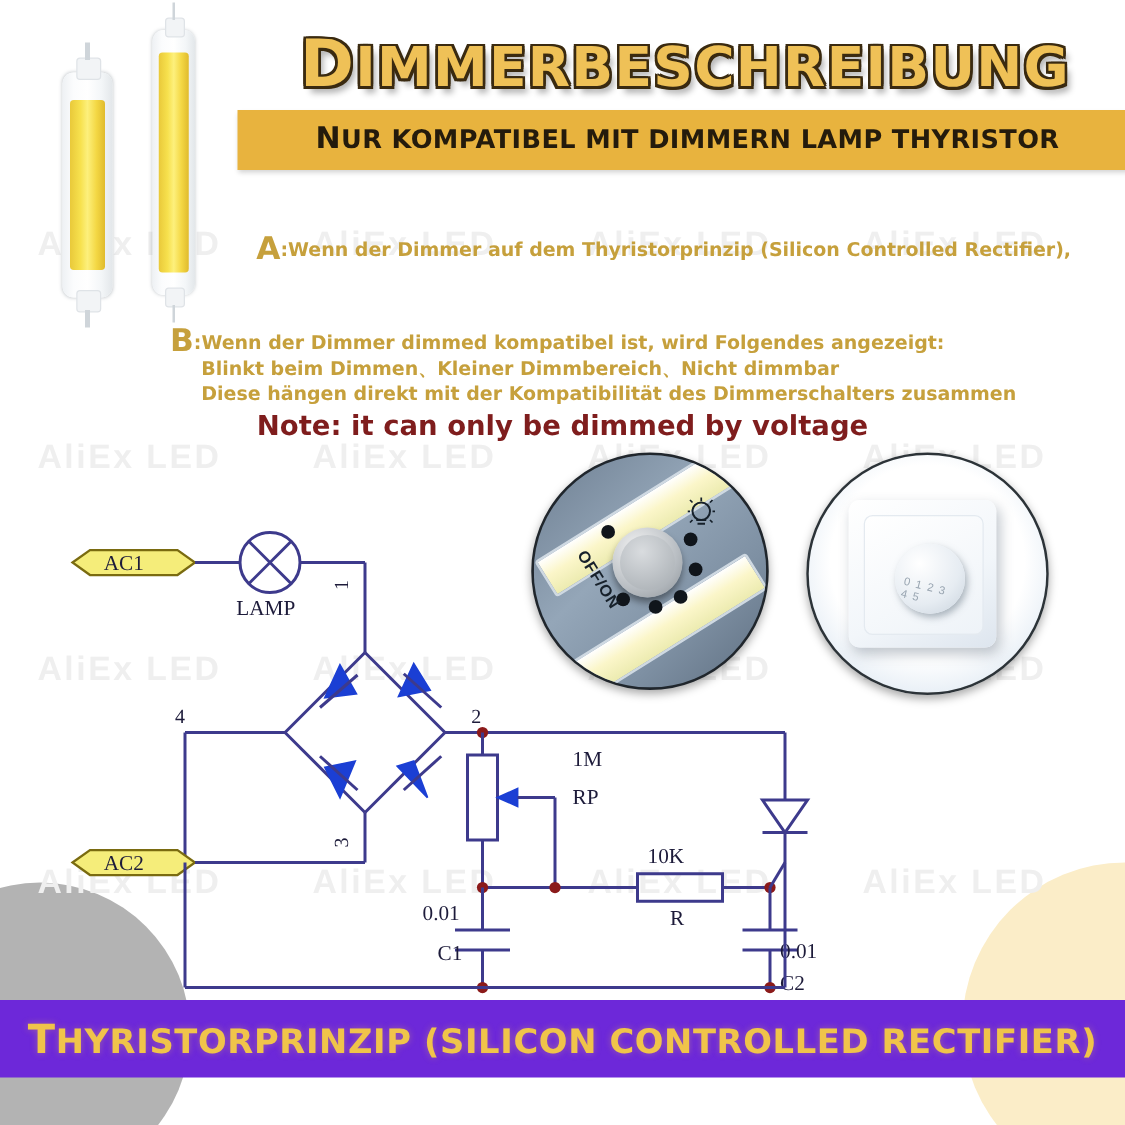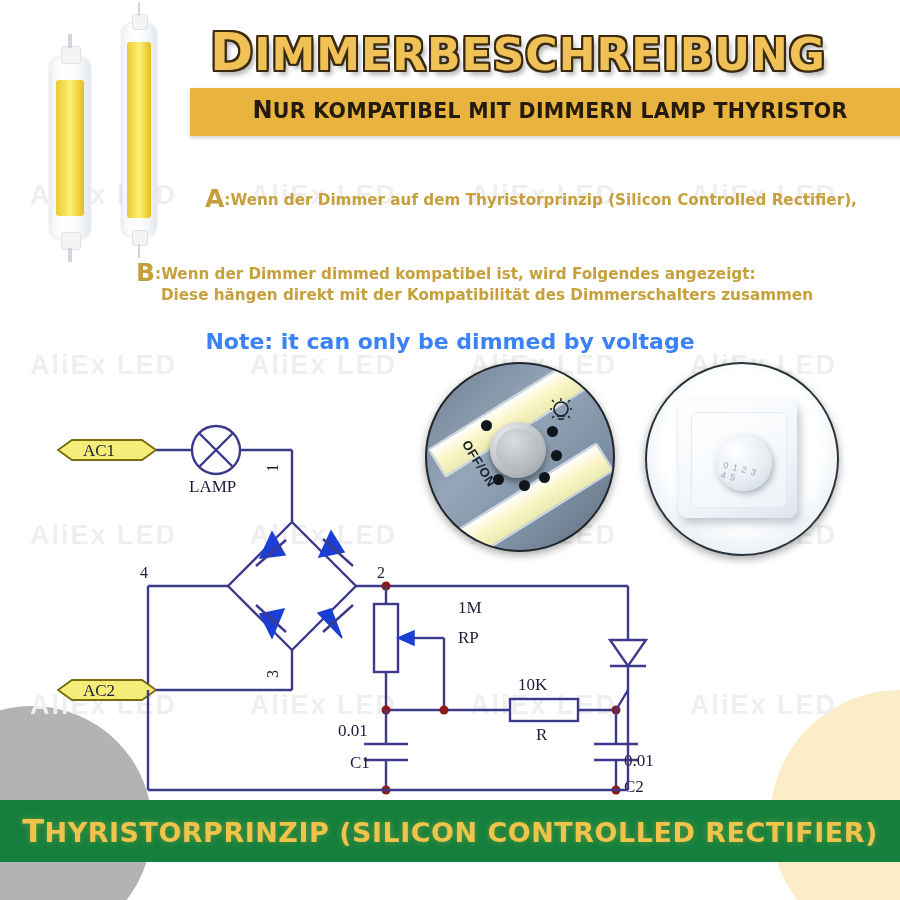--- a/index.html
+++ b/index.html
@@ -23,21 +23,21 @@
     background:linear-gradient(90deg,#eef1f4 0%,#fbfcfd 22%,#ffffff 50%,#f3f6f8 78%,#e3e7ea 100%);
     border-radius:9px;box-shadow:0 0 3px rgba(120,130,140,.45);}
   .bulb .cob{position:absolute;left:16%;right:16%;
     background:linear-gradient(90deg,#e9c93a 0%,#f7e14e 30%,#fdf07c 50%,#f4d845 75%,#e0bb2d 100%);
     border-radius:3px;}
   .bulb .cap{position:absolute;left:28%;width:44%;height:16px;background:#f2f4f6;
     border:1px solid #dfe3e7;border-radius:3px;}
   .bulb .pin{position:absolute;left:46%;width:8%;background:#cfd5da;}
 
   
-  .title{position:absolute;left:210px;top:22px;width:676px;text-align:left;
+  .title{position:absolute;left:210px;top:22px;width:676px;text-align:center;
     font-family:"DejaVu Sans",sans-serif;font-weight:700;font-size:44px;letter-spacing:1px;
     color:#efc157;
     text-shadow:
       -2px -2px 0 #3a2a10, 2px -2px 0 #3a2a10, -2px 2px 0 #3a2a10, 2px 2px 0 #3a2a10,
       0 -2px 0 #3a2a10, 0 2px 0 #3a2a10, -2px 0 0 #3a2a10, 2px 0 0 #3a2a10,
       4px 5px 5px rgba(0,0,0,.30);
     white-space:nowrap;}
   .title .cap1{font-size:52px;}
 
   
@@ -49,21 +49,21 @@
 
   
   .para{position:absolute;color:#c6a03c;font-family:"DejaVu Sans",sans-serif;
         font-weight:700;font-size:15.2px;line-height:1.32;}
   .para .letter{font-size:25px;font-weight:700;line-height:1;vertical-align:-2px;}
   .para .ind{display:block;padding-left:25px;}
   #paraA{left:205px;top:186px;width:690px;}
   #paraB{left:136px;top:260px;width:760px;}
 
   .note{position:absolute;left:0;top:329px;width:900px;text-align:center;
-    color:#3b82f6;font-family:"DejaVu Sans",sans-serif;font-weight:700;font-size:22px;}
+    color:#7f1d1d;font-family:"DejaVu Sans",sans-serif;font-weight:700;font-size:22px;}
 
   
   .photo{position:absolute;border-radius:50%;overflow:hidden;
     box-shadow:0 3px 8px rgba(0,0,0,.35);}
   #photo-led{left:425px;top:362px;width:186px;height:186px;background:#1d2730;
     border:2px solid #20262c;}
   #photo-led .panel{position:absolute;inset:0;
     background:linear-gradient(135deg,#6e7f92 0%,#94a6b8 40%,#7e90a3 70%,#5e6e80 100%);}
   #photo-led .strip{position:absolute;width:172px;height:30px;
     background:linear-gradient(180deg,#ffffff 0%,#fbf6c9 45%,#ecebb0 100%);
@@ -94,21 +94,21 @@
     border-radius:50%;background:radial-gradient(circle at 35% 28%,#ffffff,#e6ecf2 60%,#c8d2dc 100%);
     box-shadow:2px 3px 6px rgba(100,115,130,.5);}
   #photo-switch .ticks{position:absolute;left:30px;top:52px;width:44px;height:16px;
     color:#9aa6b2;font-size:9px;letter-spacing:1px;transform:rotate(14deg);}
 
   
   #circuit{position:absolute;left:20px;top:400px;width:660px;height:400px;}
 
   
   .botbanner{position:absolute;left:0;top:800px;width:900px;height:62px;
-    background:#15803d;display:flex;align-items:center;justify-content:center;}
+    background:#6d28d9;display:flex;align-items:center;justify-content:center;}
   .botbanner span{font-family:"DejaVu Sans",sans-serif;font-weight:700;font-size:27px;
     color:#f0c44a;letter-spacing:.5px;white-space:nowrap;
     text-shadow:0 0 6px rgba(240,196,74,.35);}
   .botbanner .cap1{font-size:32px;}
 </style>
 </head>
 <body>
 
 <div id="page">
 
@@ -160,20 +160,21 @@
       <span class="cap1">N</span><span>UR KOMPATIBEL MIT DIMMERN LAMP THYRISTOR</span>
     </div>
   </div>
 
   <div class="para" id="paraA">
     <span class="letter">A</span><span>:Wenn der Dimmer auf dem Thyristorprinzip (Silicon Controlled Rectifier),</span>
   </div>
 
   <div class="para" id="paraB">
     <span class="letter">B</span><span>:Wenn der Dimmer dimmed kompatibel ist, wird Folgendes angezeigt:</span>
+    <span class="ind">Blinkt beim Dimmen、Kleiner Dimmbereich、Nicht dimmbar</span>
     <span class="ind">Diese hängen direkt mit der Kompatibilität des Dimmerschalters zusammen</span>
   </div>
 
   <div class="note">Note: it can only be dimmed by voltage</div>
 
   <div class="photo" id="photo-led">
     <div class="panel"></div>
     <div class="strip s1"></div>
     <div class="strip s2"></div>
     <div class="knob"></div>

